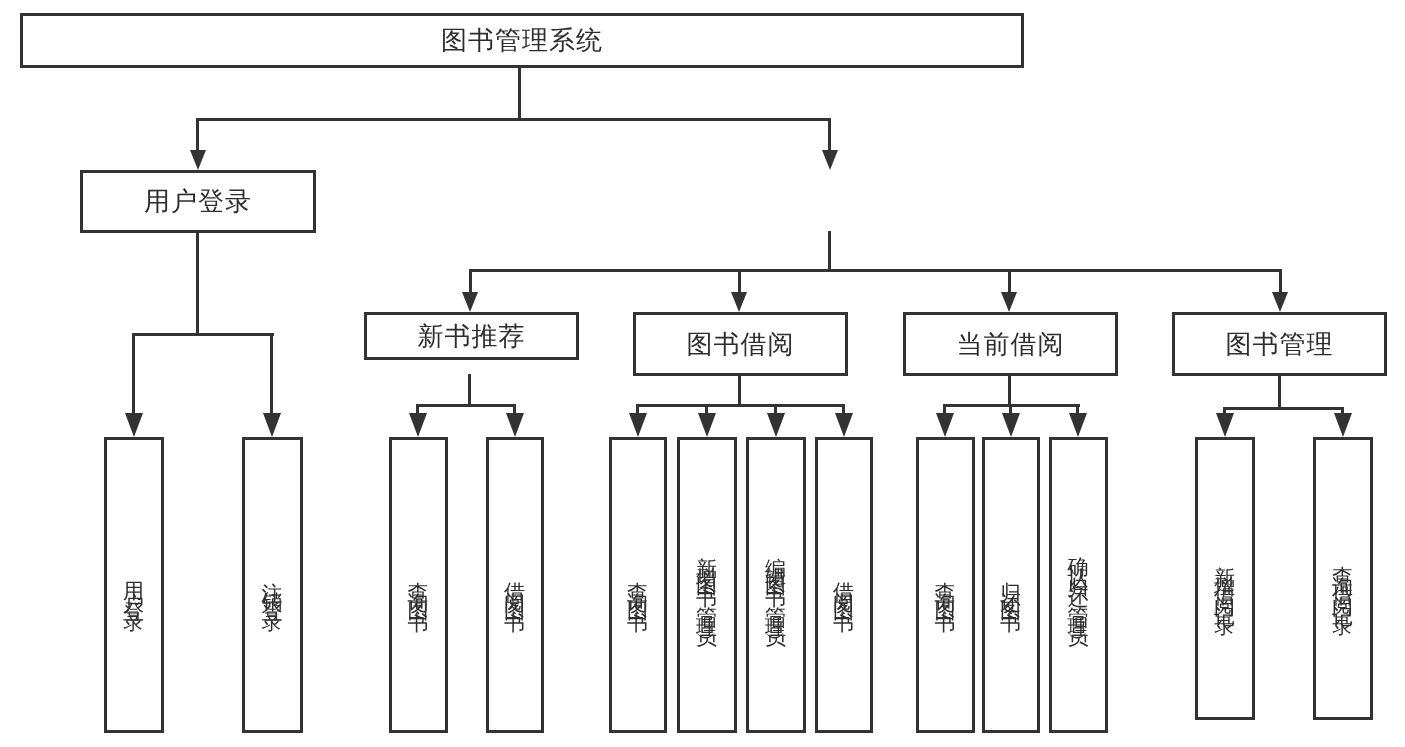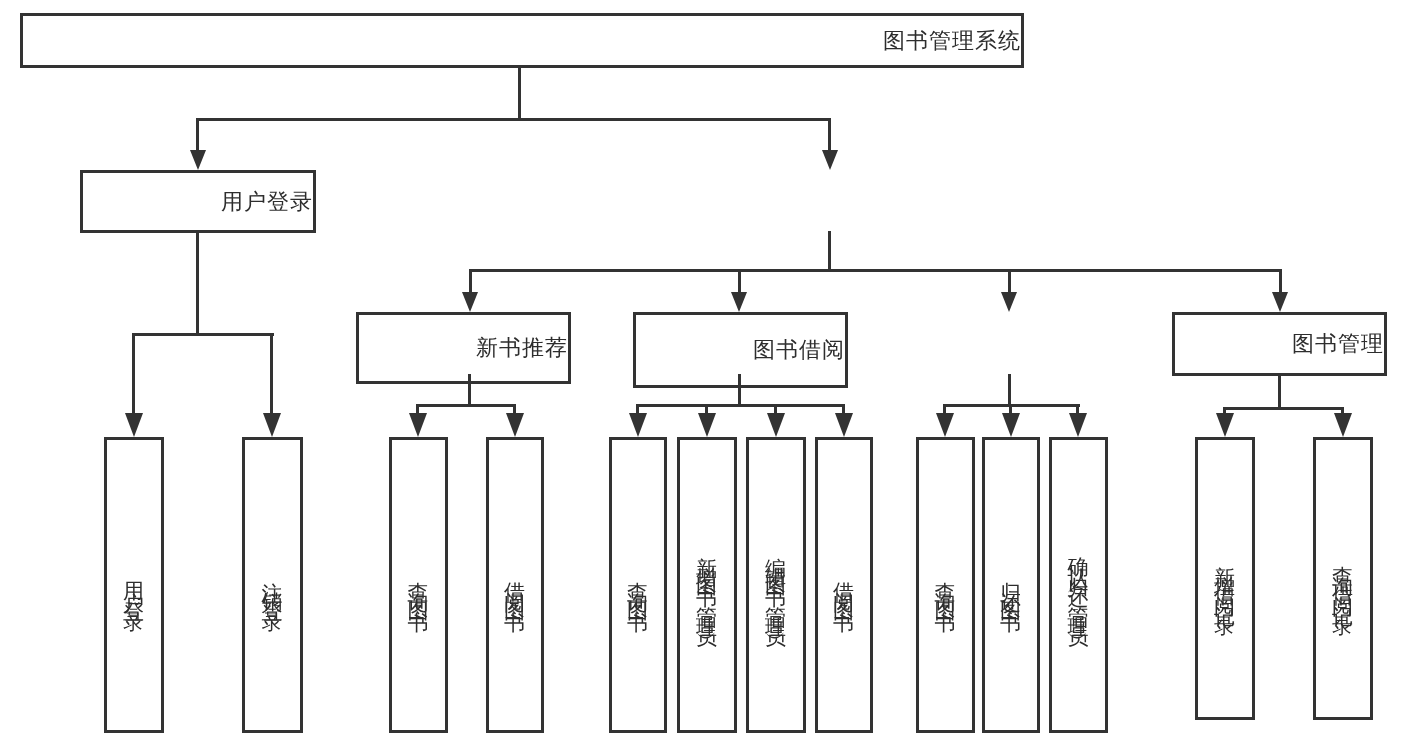--- a/index.html
+++ b/index.html
@@ -13,21 +13,21 @@
   .box{
     position:absolute;
     box-sizing:border-box;
     border:3px solid #333333;
     background:#ffffff;
     display:flex;
     align-items:center;
     justify-content:center;
     color:#2d2d2d;
   }
-  .hbox{ font-size:22px; letter-spacing:1px;justify-content:flex-end; }
+  .hbox{ font-size:26px; letter-spacing:1px; }
   .vlabel{
     writing-mode:vertical-rl;
     text-orientation:mixed;
     font-size:21px;
     letter-spacing:10px;
     line-height:1;
     color:#2d2d2d;
     white-space:nowrap;
   }
   .ln{ position:absolute; background:#333333; }
@@ -83,25 +83,28 @@
   <div class="ln" style="left:469px;top:269px;width:813px;height:3px"></div>
   <div class="ln" style="left:469px;top:269px;width:3px;height:25px"></div>
   <div class="arrow" style="left:462px;top:292px"></div>
   <div class="ln" style="left:738px;top:269px;width:3px;height:25px"></div>
   <div class="arrow" style="left:731px;top:292px"></div>
   <div class="ln" style="left:1008px;top:269px;width:3px;height:25px"></div>
   <div class="arrow" style="left:1001px;top:292px"></div>
   <div class="ln" style="left:1279px;top:269px;width:3px;height:25px"></div>
   <div class="arrow" style="left:1272px;top:292px"></div>
 
-  <div class="box hbox" style="left:356px;top:312px;width:215px;height:72px">
+  <div class="box hbox" style="left:364px;top:312px;width:215px;height:48px">
     <span>新书推荐</span>
   </div>
-  <div class="box hbox" style="left:633px;top:312px;width:215px;height:76px">
+  <div class="box hbox" style="left:633px;top:312px;width:215px;height:64px">
     <span>图书借阅</span>
+  </div>
+  <div class="box hbox" style="left:903px;top:312px;width:215px;height:64px">
+    <span>当前借阅</span>
   </div>
   <div class="box hbox" style="left:1172px;top:312px;width:215px;height:64px">
     <span>图书管理</span>
   </div>
 
   <div class="ln" style="left:468px;top:374px;width:3px;height:33px"></div>
   <div class="ln" style="left:416px;top:404px;width:100px;height:3px"></div>
   <div class="ln" style="left:416px;top:404px;width:3px;height:11px"></div>
   <div class="arrow big" style="left:409px;top:413px"></div>
   <div class="ln" style="left:513px;top:404px;width:3px;height:11px"></div>

